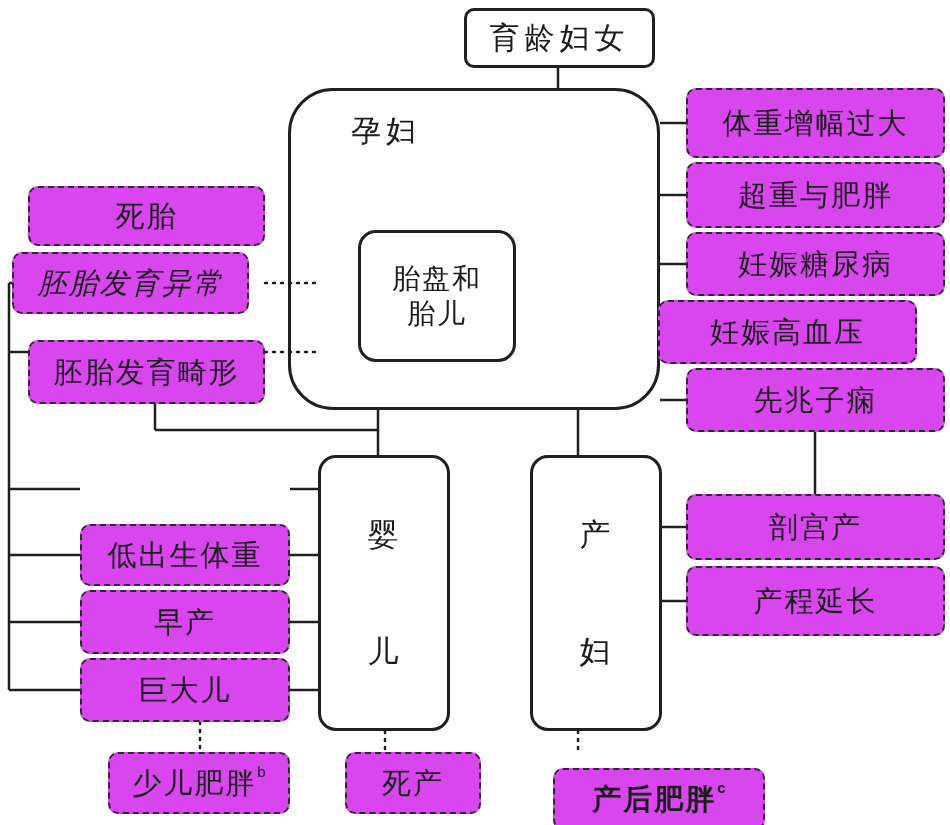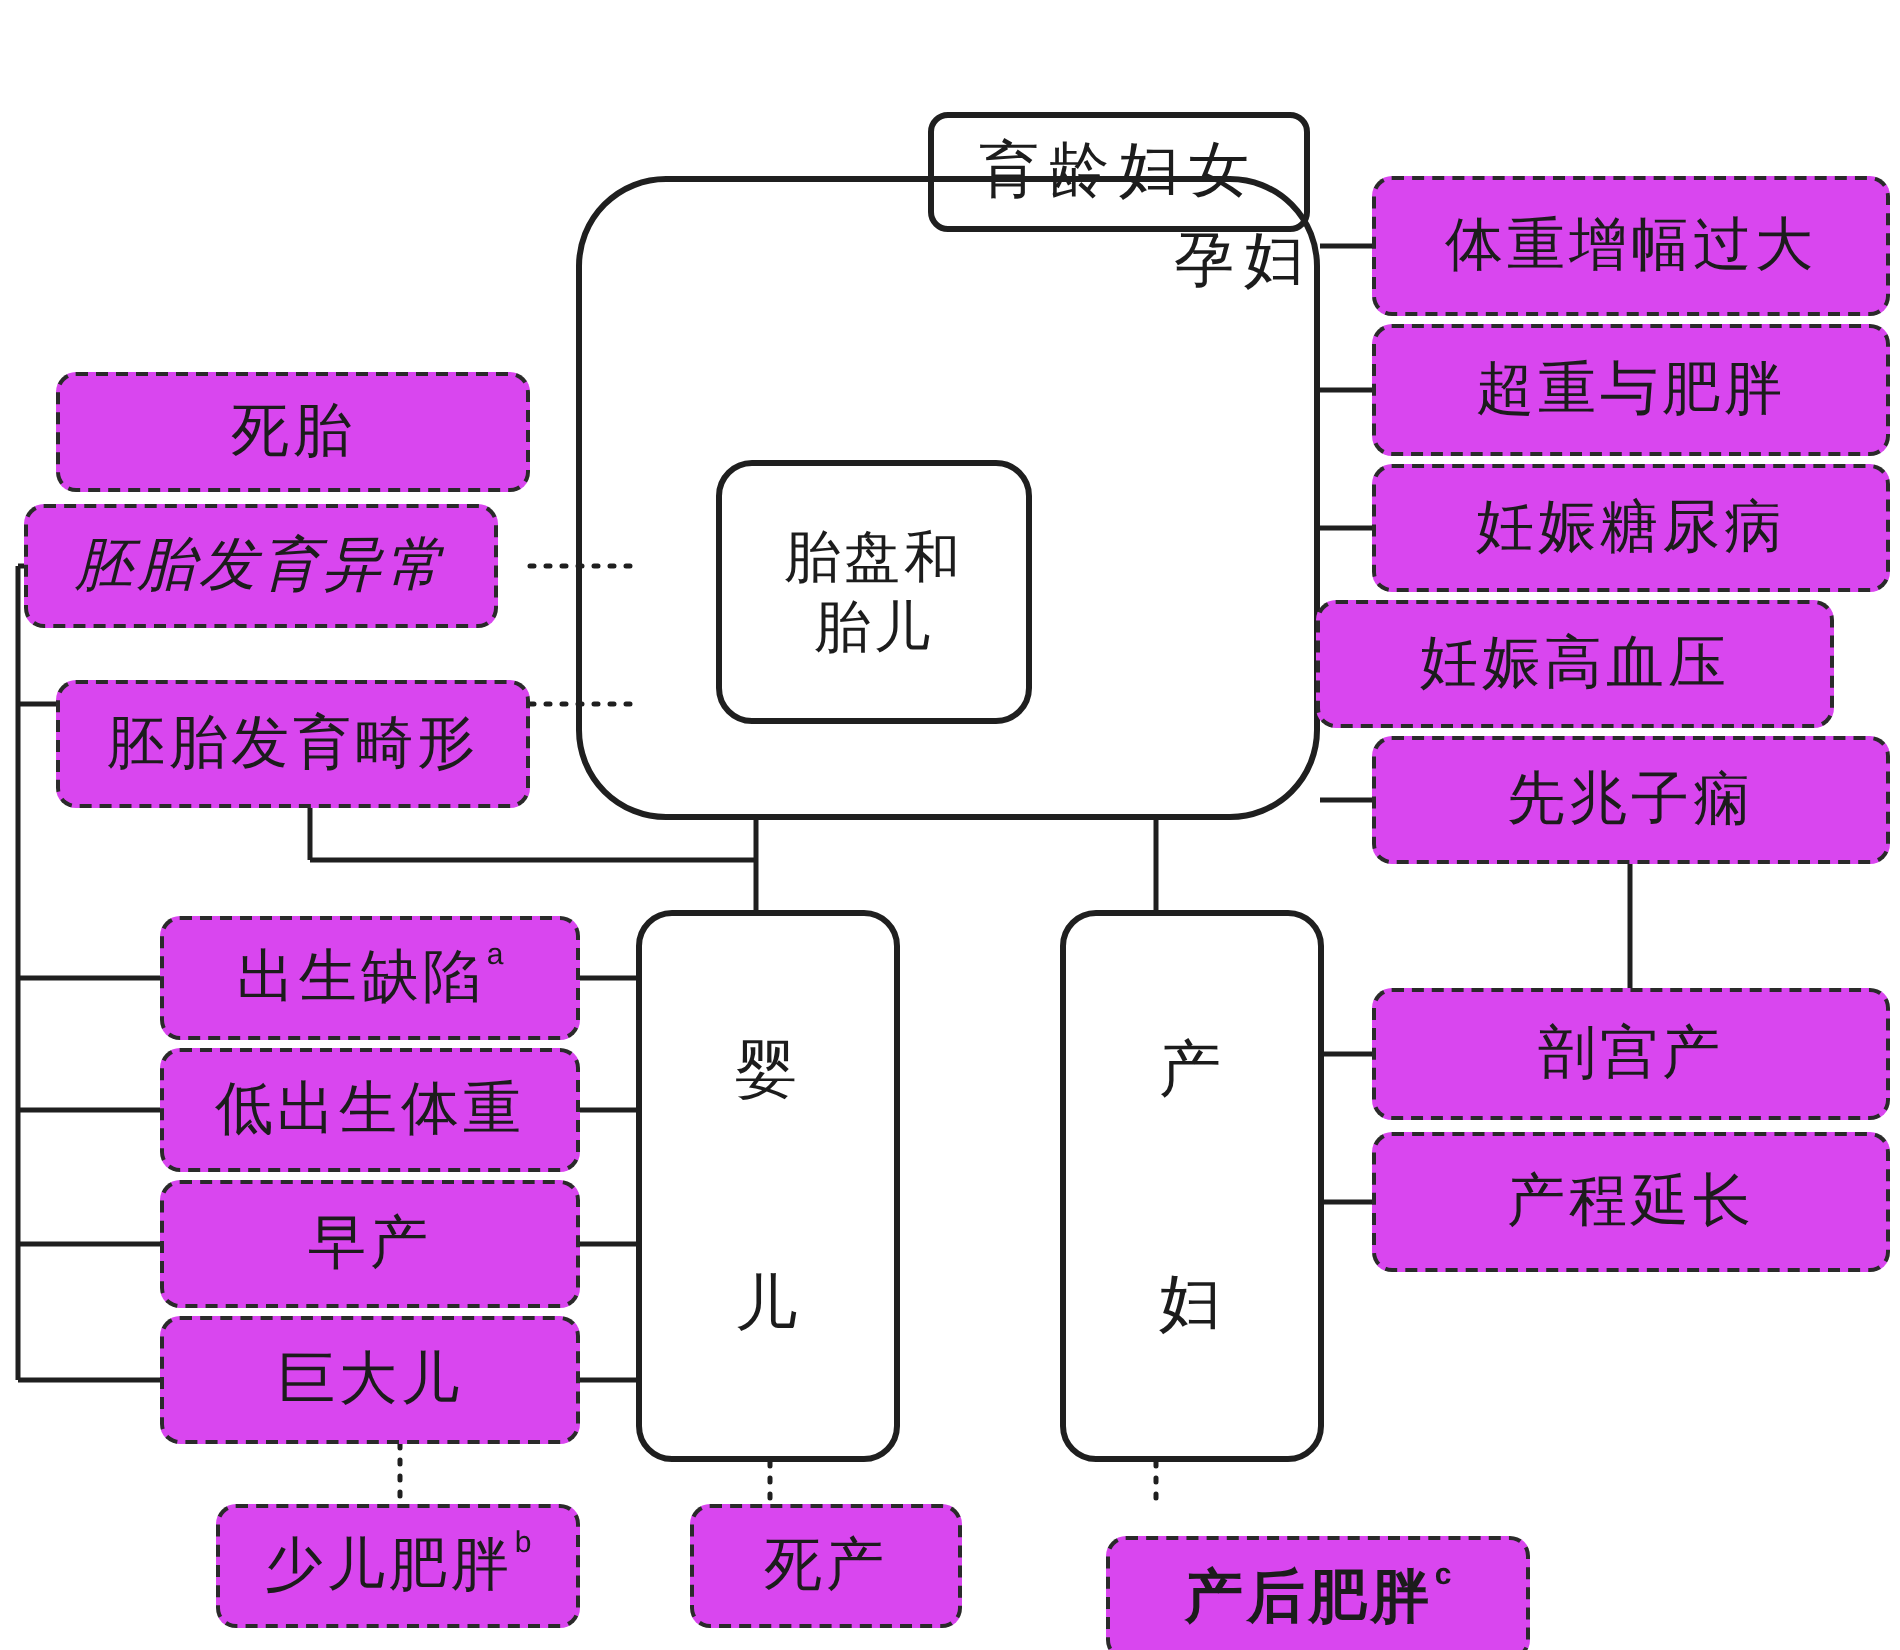--- a/index.html
+++ b/index.html
@@ -17,27 +17,27 @@
     position:absolute; background:#ffffff; z-index:1;
     display:flex; align-items:center; justify-content:center;
     font-size:29px; letter-spacing:2px; text-align:center; line-height:1.2;
     white-space:nowrap;
   }
   .solid  { border:3px solid #1f1f1f; border-radius:12px; }
   .dashed { border:2.5px dashed #2a2a2a; border-radius:10px; background:#d946ef; }
   .bigbox { background:transparent; border-radius:45px; z-index:1; }
   .bigbox .biglabel {
     position:absolute; top:22px; left:0; right:0;
-    text-align:right; padding-left:60px;
+    text-align:left; padding-left:60px;
     font-size:30px; letter-spacing:5px;
   }
   .vbox { flex-direction:column; justify-content:space-around; font-size:31px; padding:18px 0; }
   .two-line { flex-direction:column; line-height:1.25; font-size:28px;margin-left:40px; }
   .sup { font-size:15px; position:relative; top:-11px; letter-spacing:0; margin-left:1px; }
-  .toplabel { font-size:30px; letter-spacing:5px;margin-top:48px; }
+  .toplabel { font-size:30px; letter-spacing:5px; }
 </style>
 </head>
 <body>
 
 <div class="canvas">
 
   <svg class="connectors" width="950" height="825" viewBox="0 0 950 825">
 
     <line class="s" x1="558" y1="68" x2="558" y2="88"></line>
     <line class="s" x1="660" y1="123" x2="686" y2="123"></line>
@@ -103,24 +103,20 @@
   <div class="box dashed" style="left:28px; top:186px; width:237px; height:60px;">
     <span>死胎</span>
   </div>
   <div class="box dashed" style="left:12px; top:252px; width:237px; height:62px;font-style:italic;">
     <span>胚胎发育异常</span>
   </div>
   <div class="box dashed" style="left:28px; top:340px; width:237px; height:64px;">
     <span>胚胎发育畸形</span>
   </div>
 
-  <div class="box dashed" style="left:80px; top:458px; width:210px; height:62px;">
-    <span>出生缺陷</span>
-      <span class="sup">a</span>
-  </div>
   <div class="box dashed" style="left:80px; top:524px; width:210px; height:62px;">
     <span>低出生体重</span>
   </div>
   <div class="box dashed" style="left:80px; top:590px; width:210px; height:64px;">
     <span>早产</span>
   </div>
   <div class="box dashed" style="left:80px; top:658px; width:210px; height:64px;">
     <span>巨大儿</span>
   </div>
 

